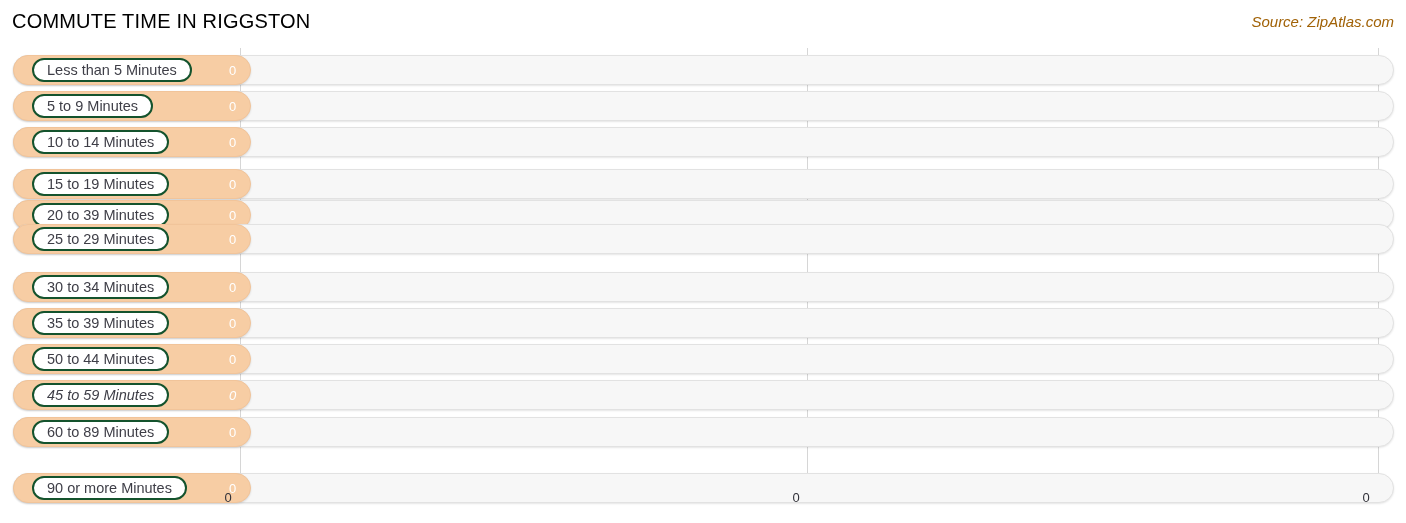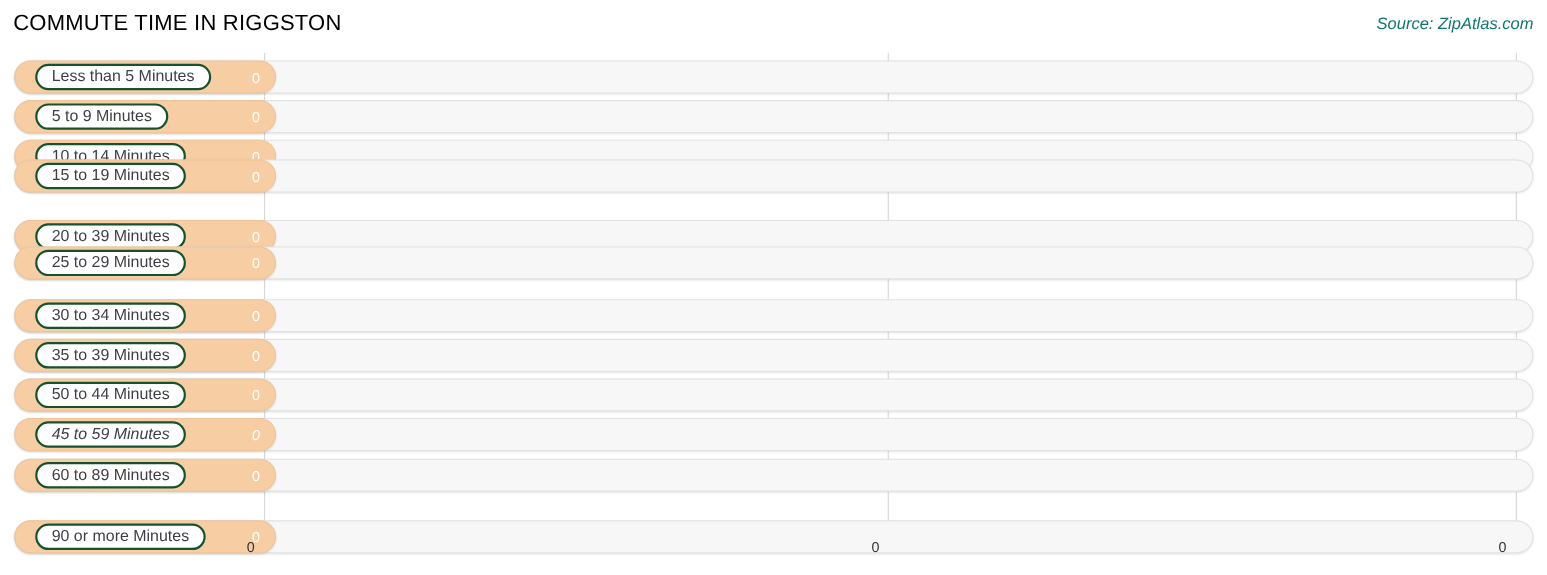--- a/index.html
+++ b/index.html
@@ -37,21 +37,21 @@
     color: #000000;
     font-weight: 400;
     white-space: nowrap;
   }
   .chart-source {
     position: absolute;
     right: 12px;
     top: 13px;
     font-size: 15px;
     font-style: italic;
-    color: #0f766e;
+    color: #a16207;
     white-space: nowrap;
   }
 
   
   .plot {
     position: absolute;
     left: 0;
     top: 48px;
     width: 1406px;
     height: 435px;
@@ -192,21 +192,21 @@
           <div class="bar-value" style="left: 229px;">0</div>
         </div>
         <div class="row" style="top: 79px; width: 1406px;">
           <div class="track"></div>
           <div class="bar" style="width: 238px;"></div>
           <div class="label-pill">
             <span class="label-text">10 to 14 Minutes</span>
           </div>
           <div class="bar-value" style="left: 229px;">0</div>
         </div>
-        <div class="row" style="top: 97px; width: 1406px;">
+        <div class="row" style="top: 121px; width: 1406px;">
           <div class="track"></div>
           <div class="bar" style="width: 238px;"></div>
           <div class="label-pill">
             <span class="label-text">15 to 19 Minutes</span>
           </div>
           <div class="bar-value" style="left: 229px;">0</div>
         </div>
         <div class="row" style="top: 152px; width: 1406px;">
           <div class="track"></div>
           <div class="bar" style="width: 238px;"></div>

